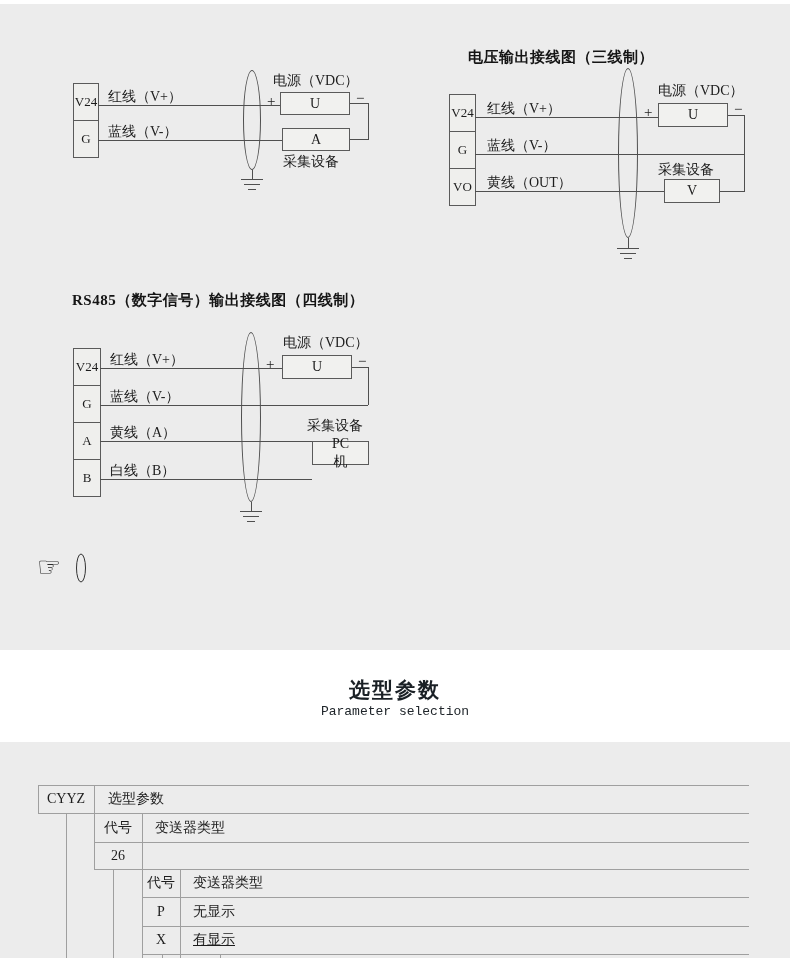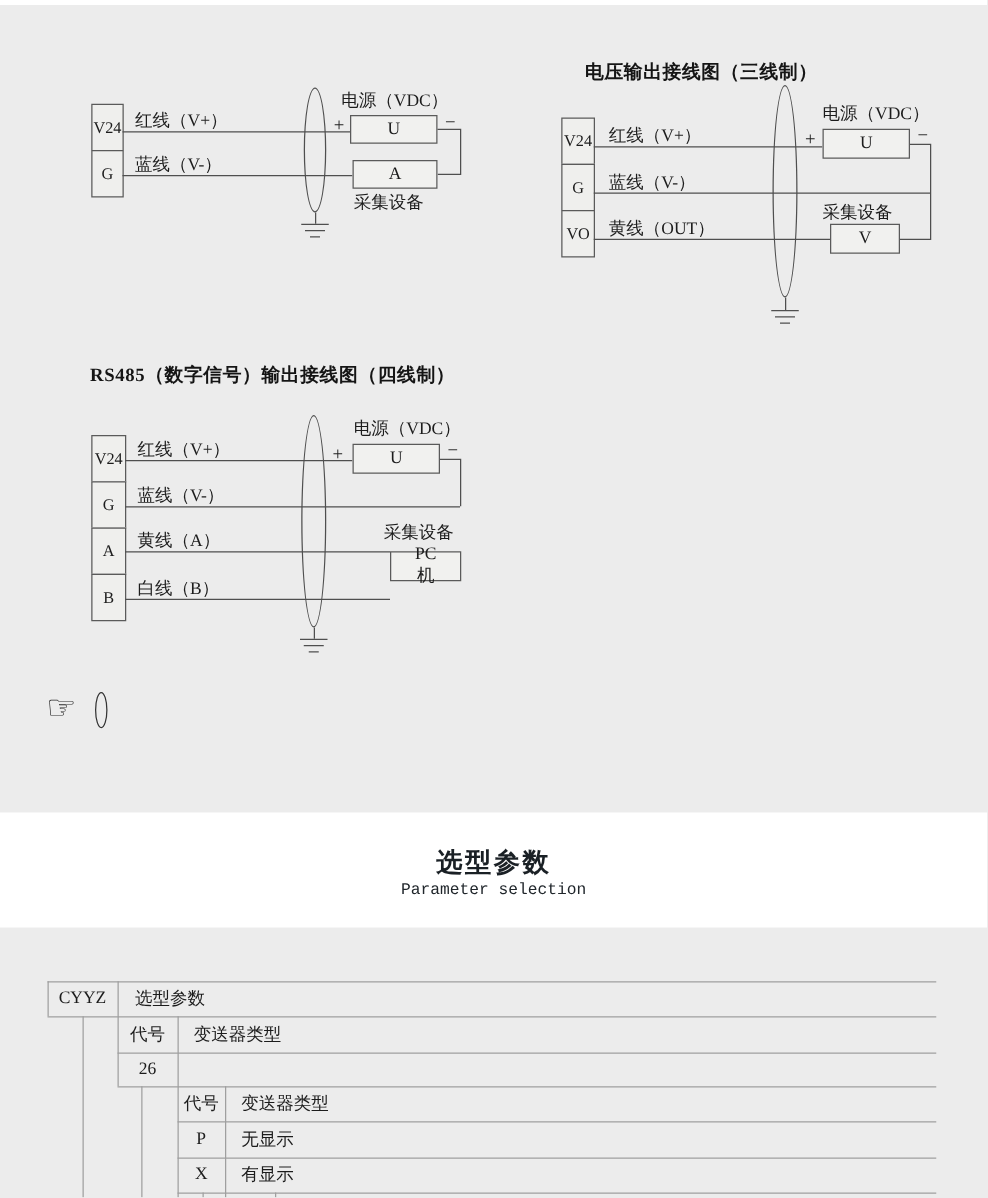--- a/index.html
+++ b/index.html
@@ -184,15 +184,15 @@
 
   <div class="tc" style="left:94px;top:842px;width:48px;height:27px;">26</div>
 
   <div class="tc" style="left:142px;top:869px;width:38px;height:28px;">代号</div>
   <div class="td" style="left:193px;top:869px;height:28px;">变送器类型</div>
 
   <div class="tc" style="left:142px;top:897px;width:38px;height:29px;">P</div>
   <div class="td" style="left:193px;top:897px;height:29px;">无显示</div>
 
   <div class="tc" style="left:142px;top:926px;width:38px;height:28px;">X</div>
-  <div class="td" style="left:193px;top:926px;height:28px;">有显示</div>
+  <div class="td" style="left:193px;top:926px;height:28px;text-decoration:underline;">有显示</div>
 
 </div>
 
 </body></html>

